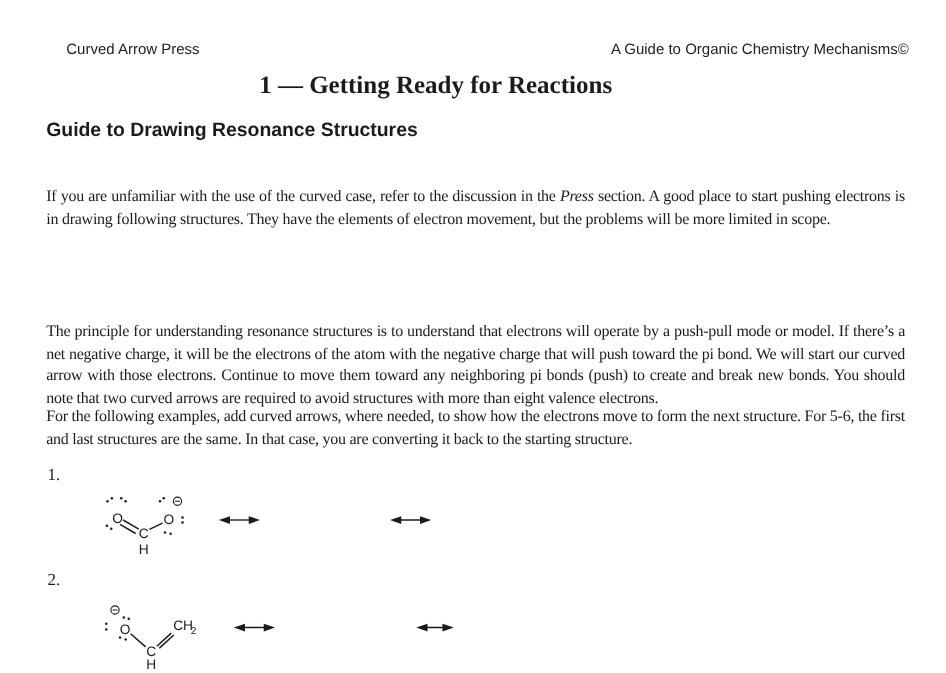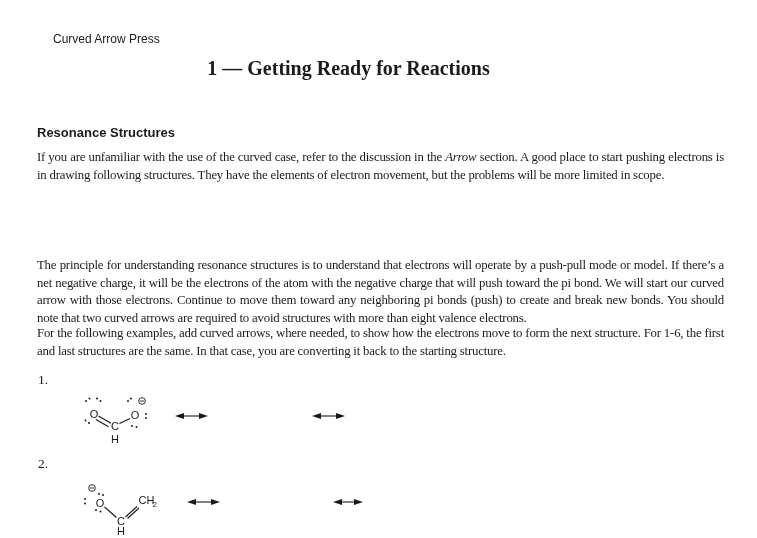--- a/index.html
+++ b/index.html
@@ -54,33 +54,34 @@
   .exsvg circle.chg{fill:none;stroke:#1b1b1b;stroke-width:0.9;}
   .exsvg polygon{fill:#1b1b1b;stroke:none;}
 </style>
 </head>
 <body>
 
 <div class="page">
 
   <div class="hdr">
     <span>Curved Arrow Press</span>
+    <span>A Guide to Organic Chemistry Mechanisms©</span>
   </div>
 
   <div class="doc-title">1 — Getting Ready for Reactions</div>
 
+  <div class="h-main">Guide to Drawing Resonance Structures</div>
 
-  <div class="h-sub s1">Resonance Structures</div>
 
-  <div class="para p1"><span>If you are unfamiliar with the use of the curved case, refer to the discussion in the </span><span class="it">Arrow</span><span> section. A good place to start pushing electrons is in drawing following structures. They have the elements of electron movement, but the problems will be more limited in scope.</span></div>
+  <div class="para p1"><span>If you are unfamiliar with the use of the curved case, refer to the discussion in the </span><span class="it">Press</span><span> section. A good place to start pushing electrons is in drawing following structures. They have the elements of electron movement, but the problems will be more limited in scope.</span></div>
 
 
   <div class="para p2">The principle for understanding resonance structures is to understand that electrons will operate by a push-pull mode or model. If there’s a net negative charge, it will be the electrons of the atom with the negative charge that will push toward the pi bond. We will start our curved arrow with those electrons. Continue to move them toward any neighboring pi bonds (push) to create and break new bonds. You should note that two curved arrows are required to avoid structures with more than eight valence electrons.</div>
 
-  <div class="para p3">For the following examples, add curved arrows, where needed, to show how the electrons move to form the next structure. For 1-6, the first and last structures are the same. In that case, you are converting it back to the starting structure.</div>
+  <div class="para p3">For the following examples, add curved arrows, where needed, to show how the electrons move to form the next structure. For 5-6, the first and last structures are the same. In that case, you are converting it back to the starting structure.</div>
 
   <div class="ex-num n1">1.</div>
   <svg class="exsvg e1" width="302" height="60" viewBox="0 0 302 60">
     <g>
       <circle class="lp" cx="6" cy="9" r="1"></circle>
         <circle class="lp" cx="9.5" cy="6.5" r="1"></circle>
       <circle class="lp" cx="17" cy="6.5" r="1"></circle>
         <circle class="lp" cx="20.5" cy="9" r="1"></circle>
       <circle class="lp" cx="5.5" cy="28.5" r="1"></circle>
         <circle class="lp" cx="9" cy="31" r="1"></circle>

